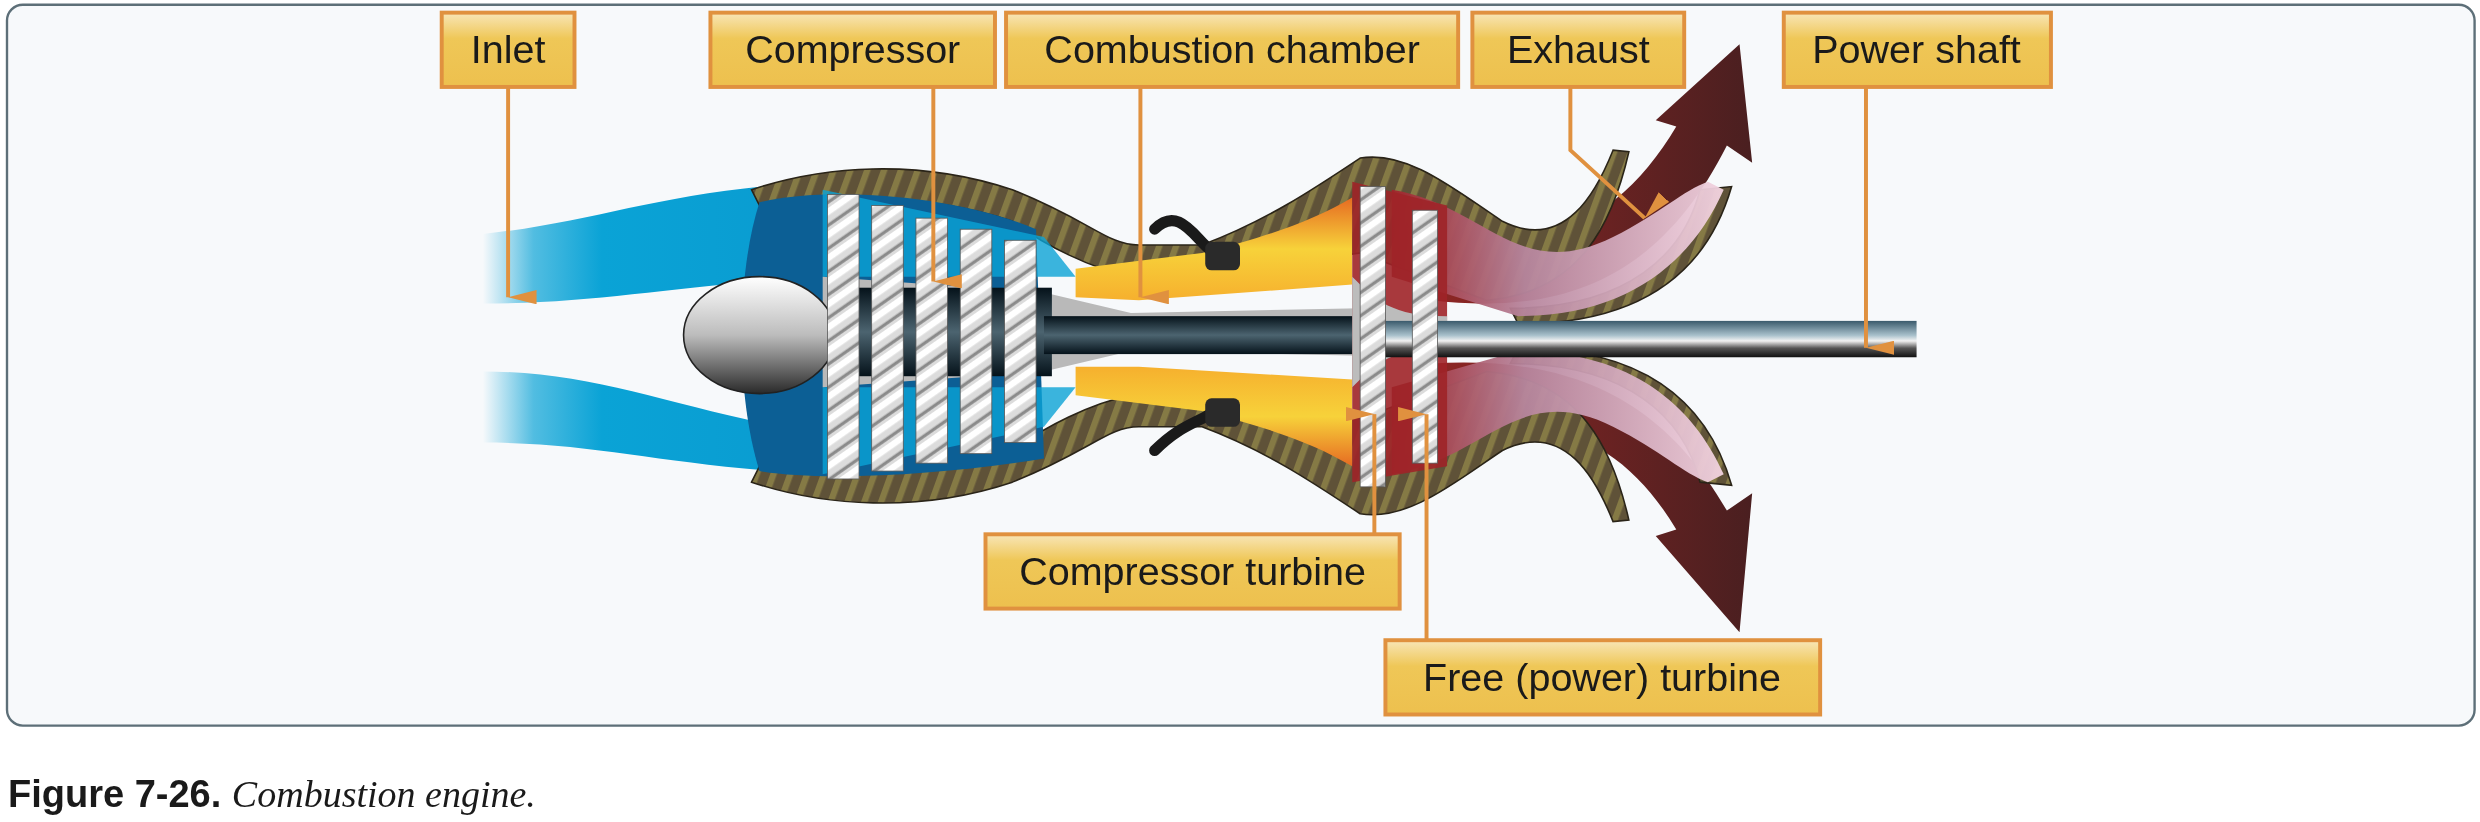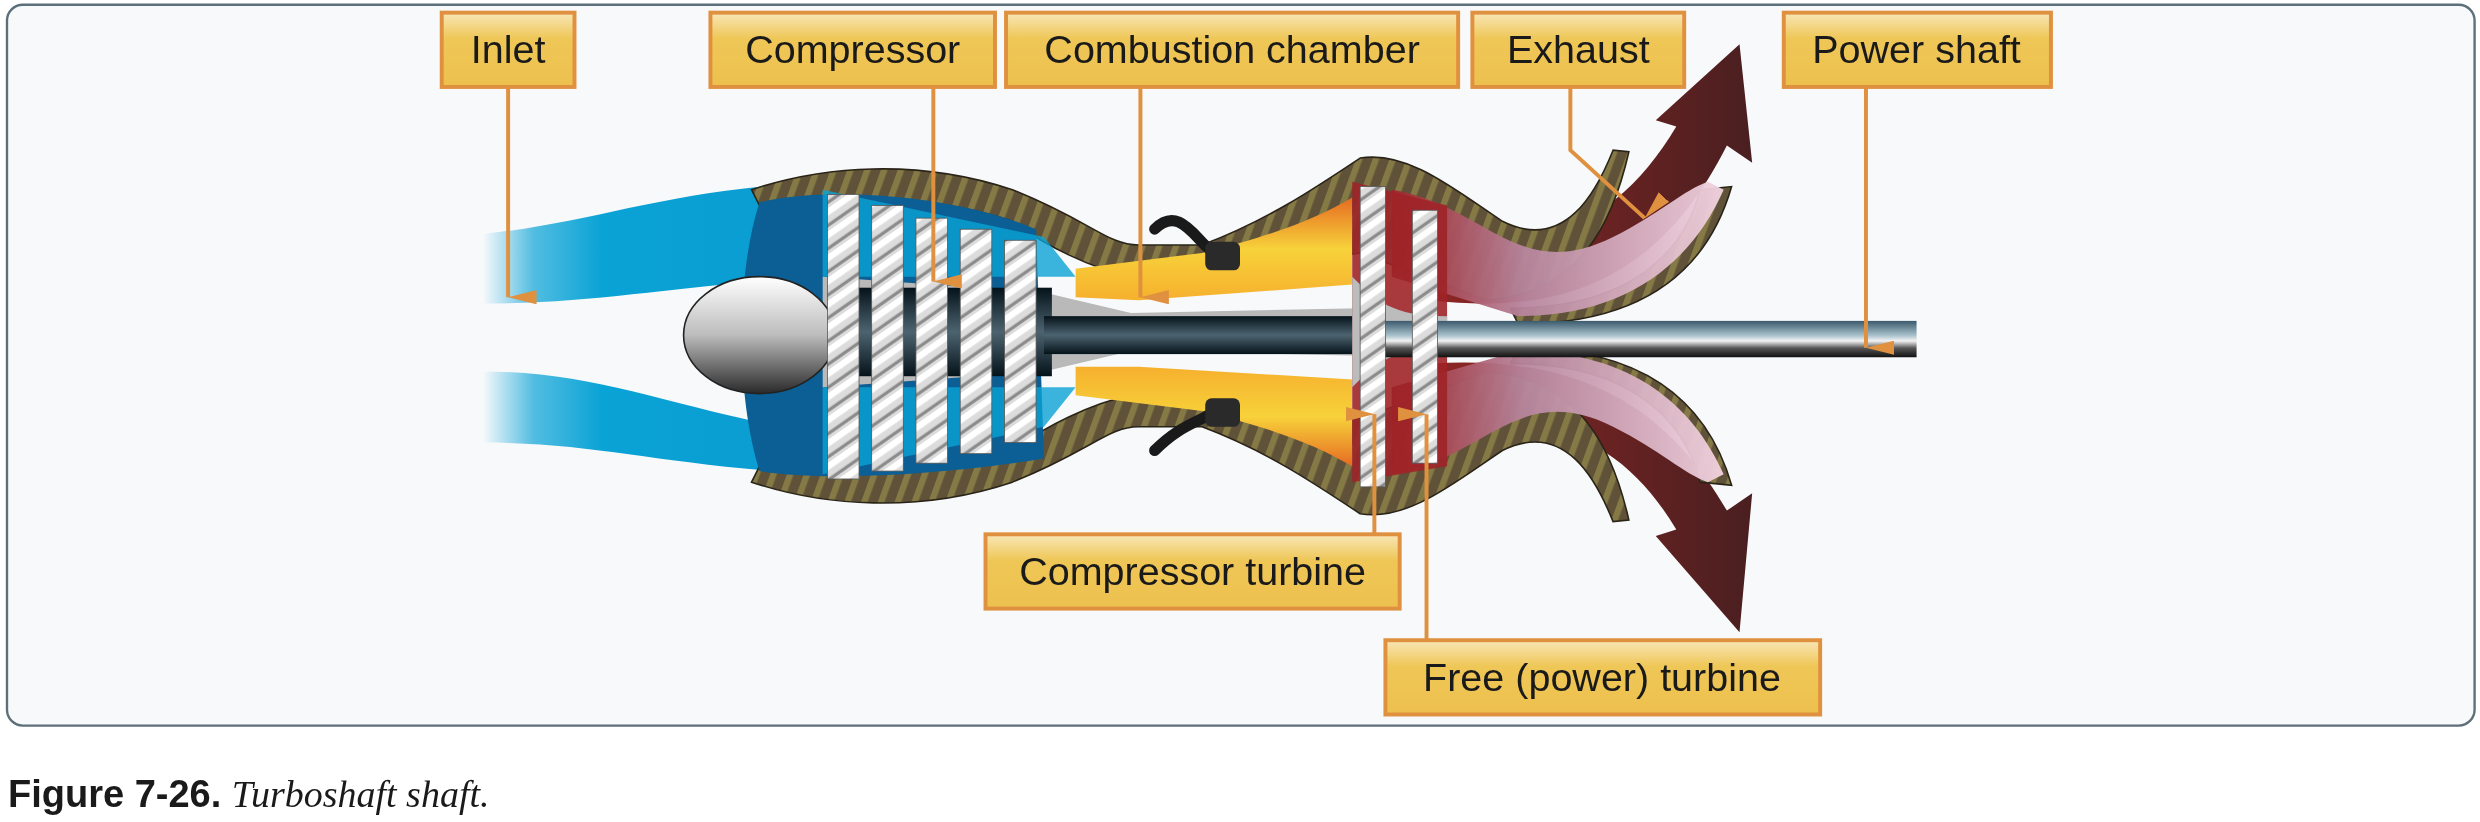--- a/index.html
+++ b/index.html
@@ -167,14 +167,14 @@
     <text class="lbl" x="754" y="370" text-anchor="middle">Compressor turbine</text>
   </g>
   <g>
     <rect x="876" y="405" width="275" height="47" fill="url(#labelG)" stroke="#e0913f" stroke-width="2.5"></rect>
     <text class="lbl" x="1013" y="437" text-anchor="middle">Free (power) turbine</text>
   </g>
 </svg>
 
 <div class="caption">
   <span class="fig">Figure 7-26.</span>
-  <span class="title">Turboshaft shaft.</span>
+  <span class="title">Combustion engine.</span>
 </div>
 
 </body></html>

